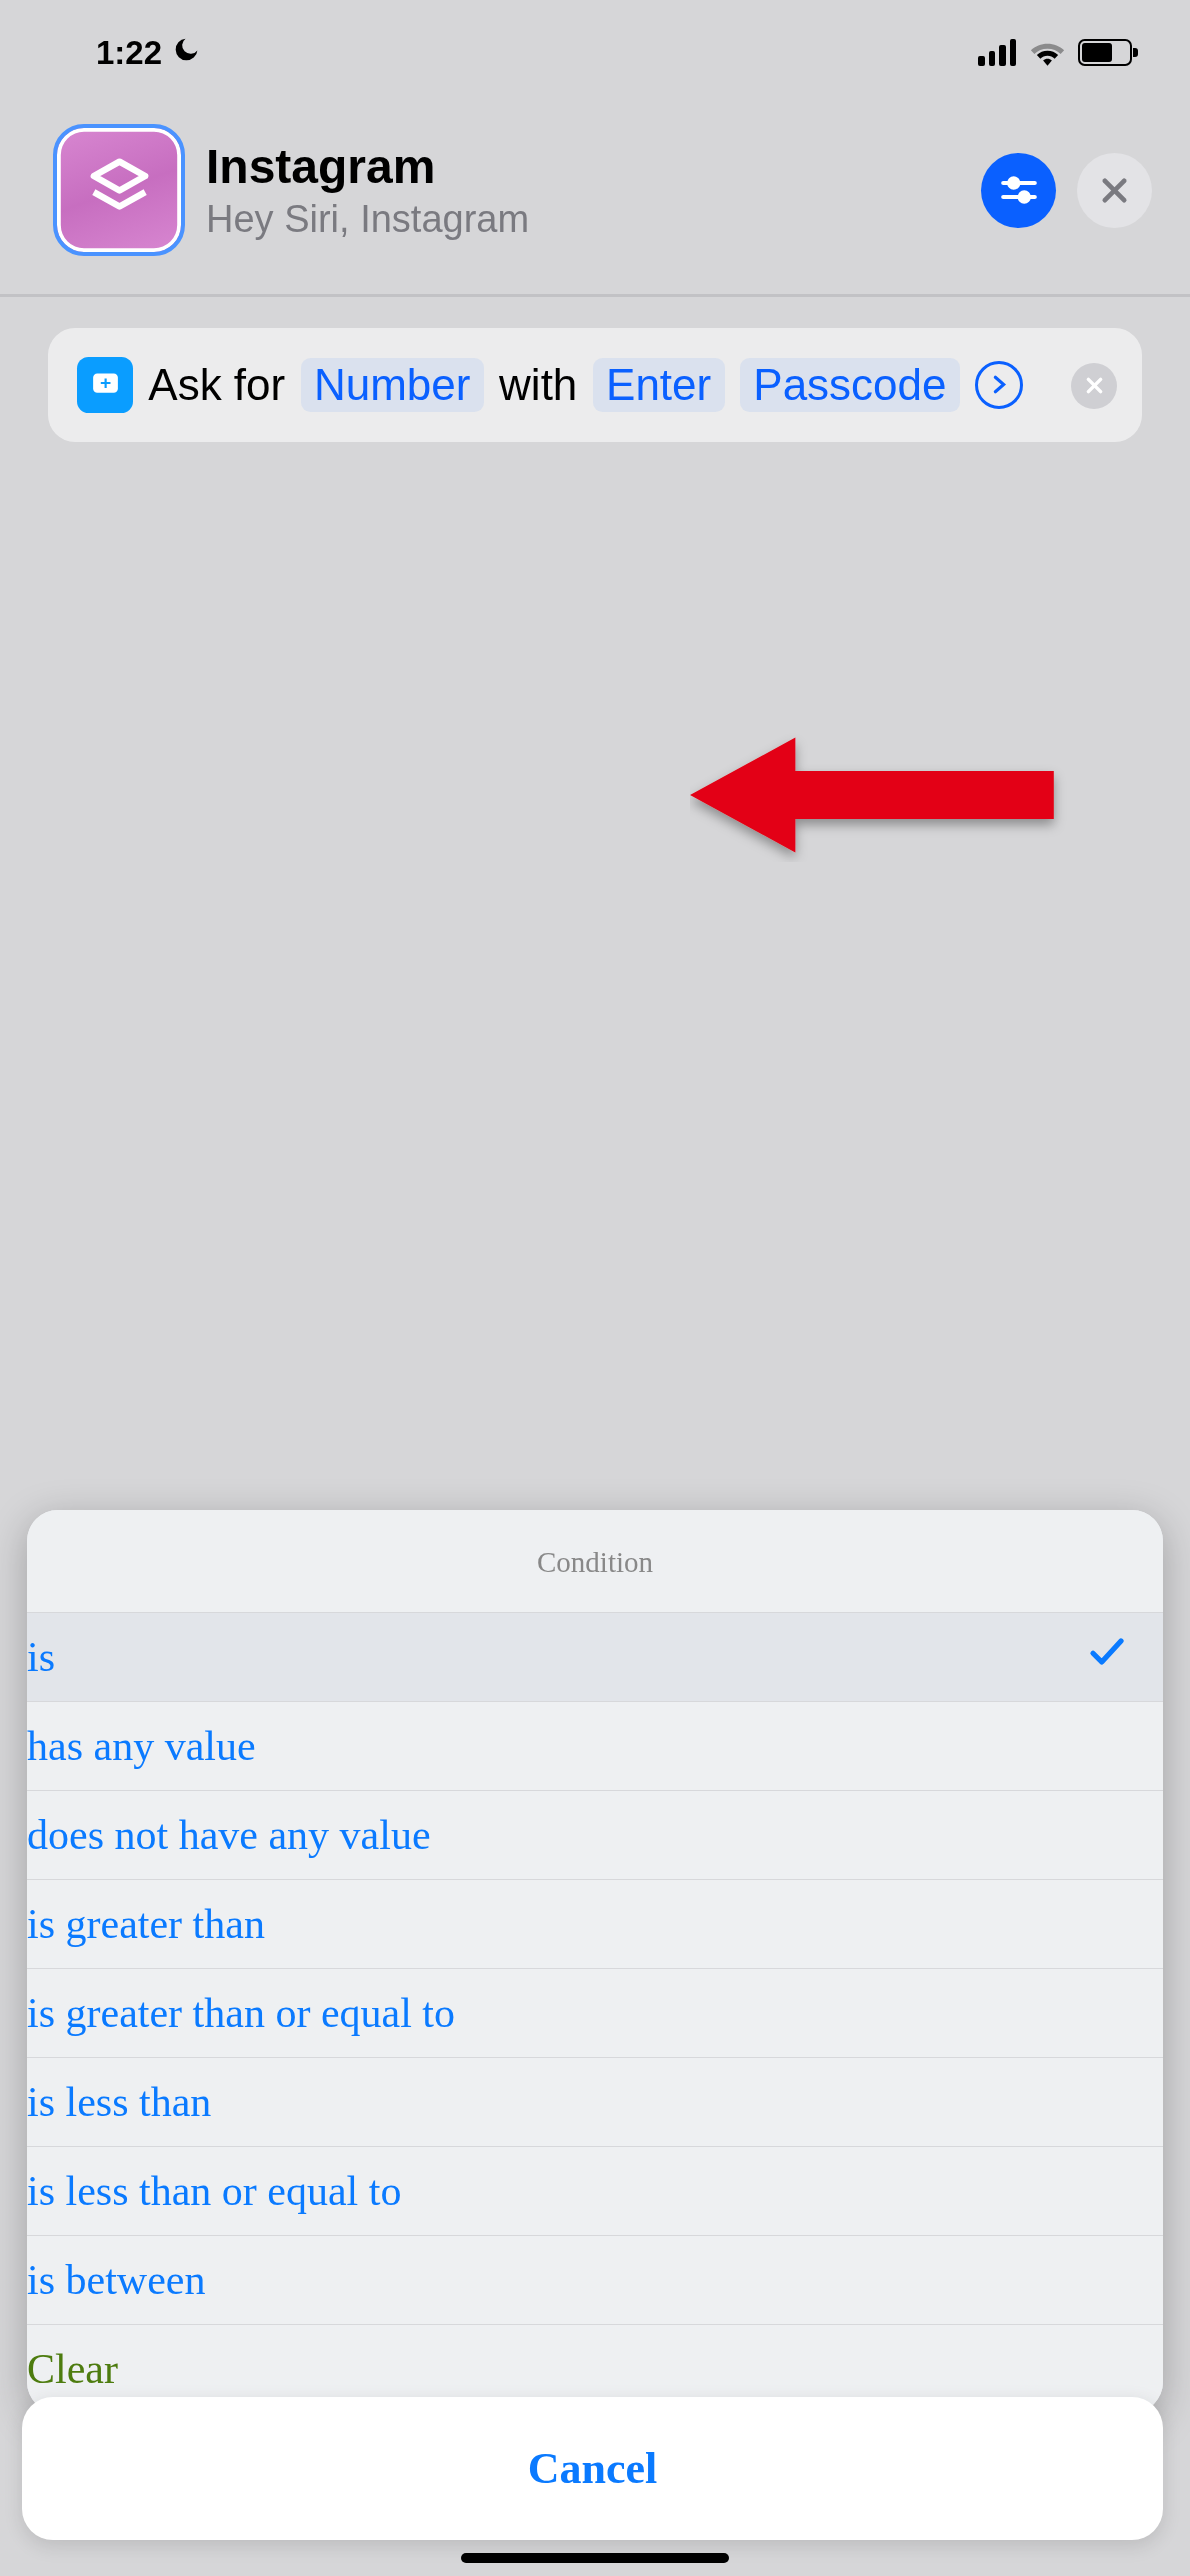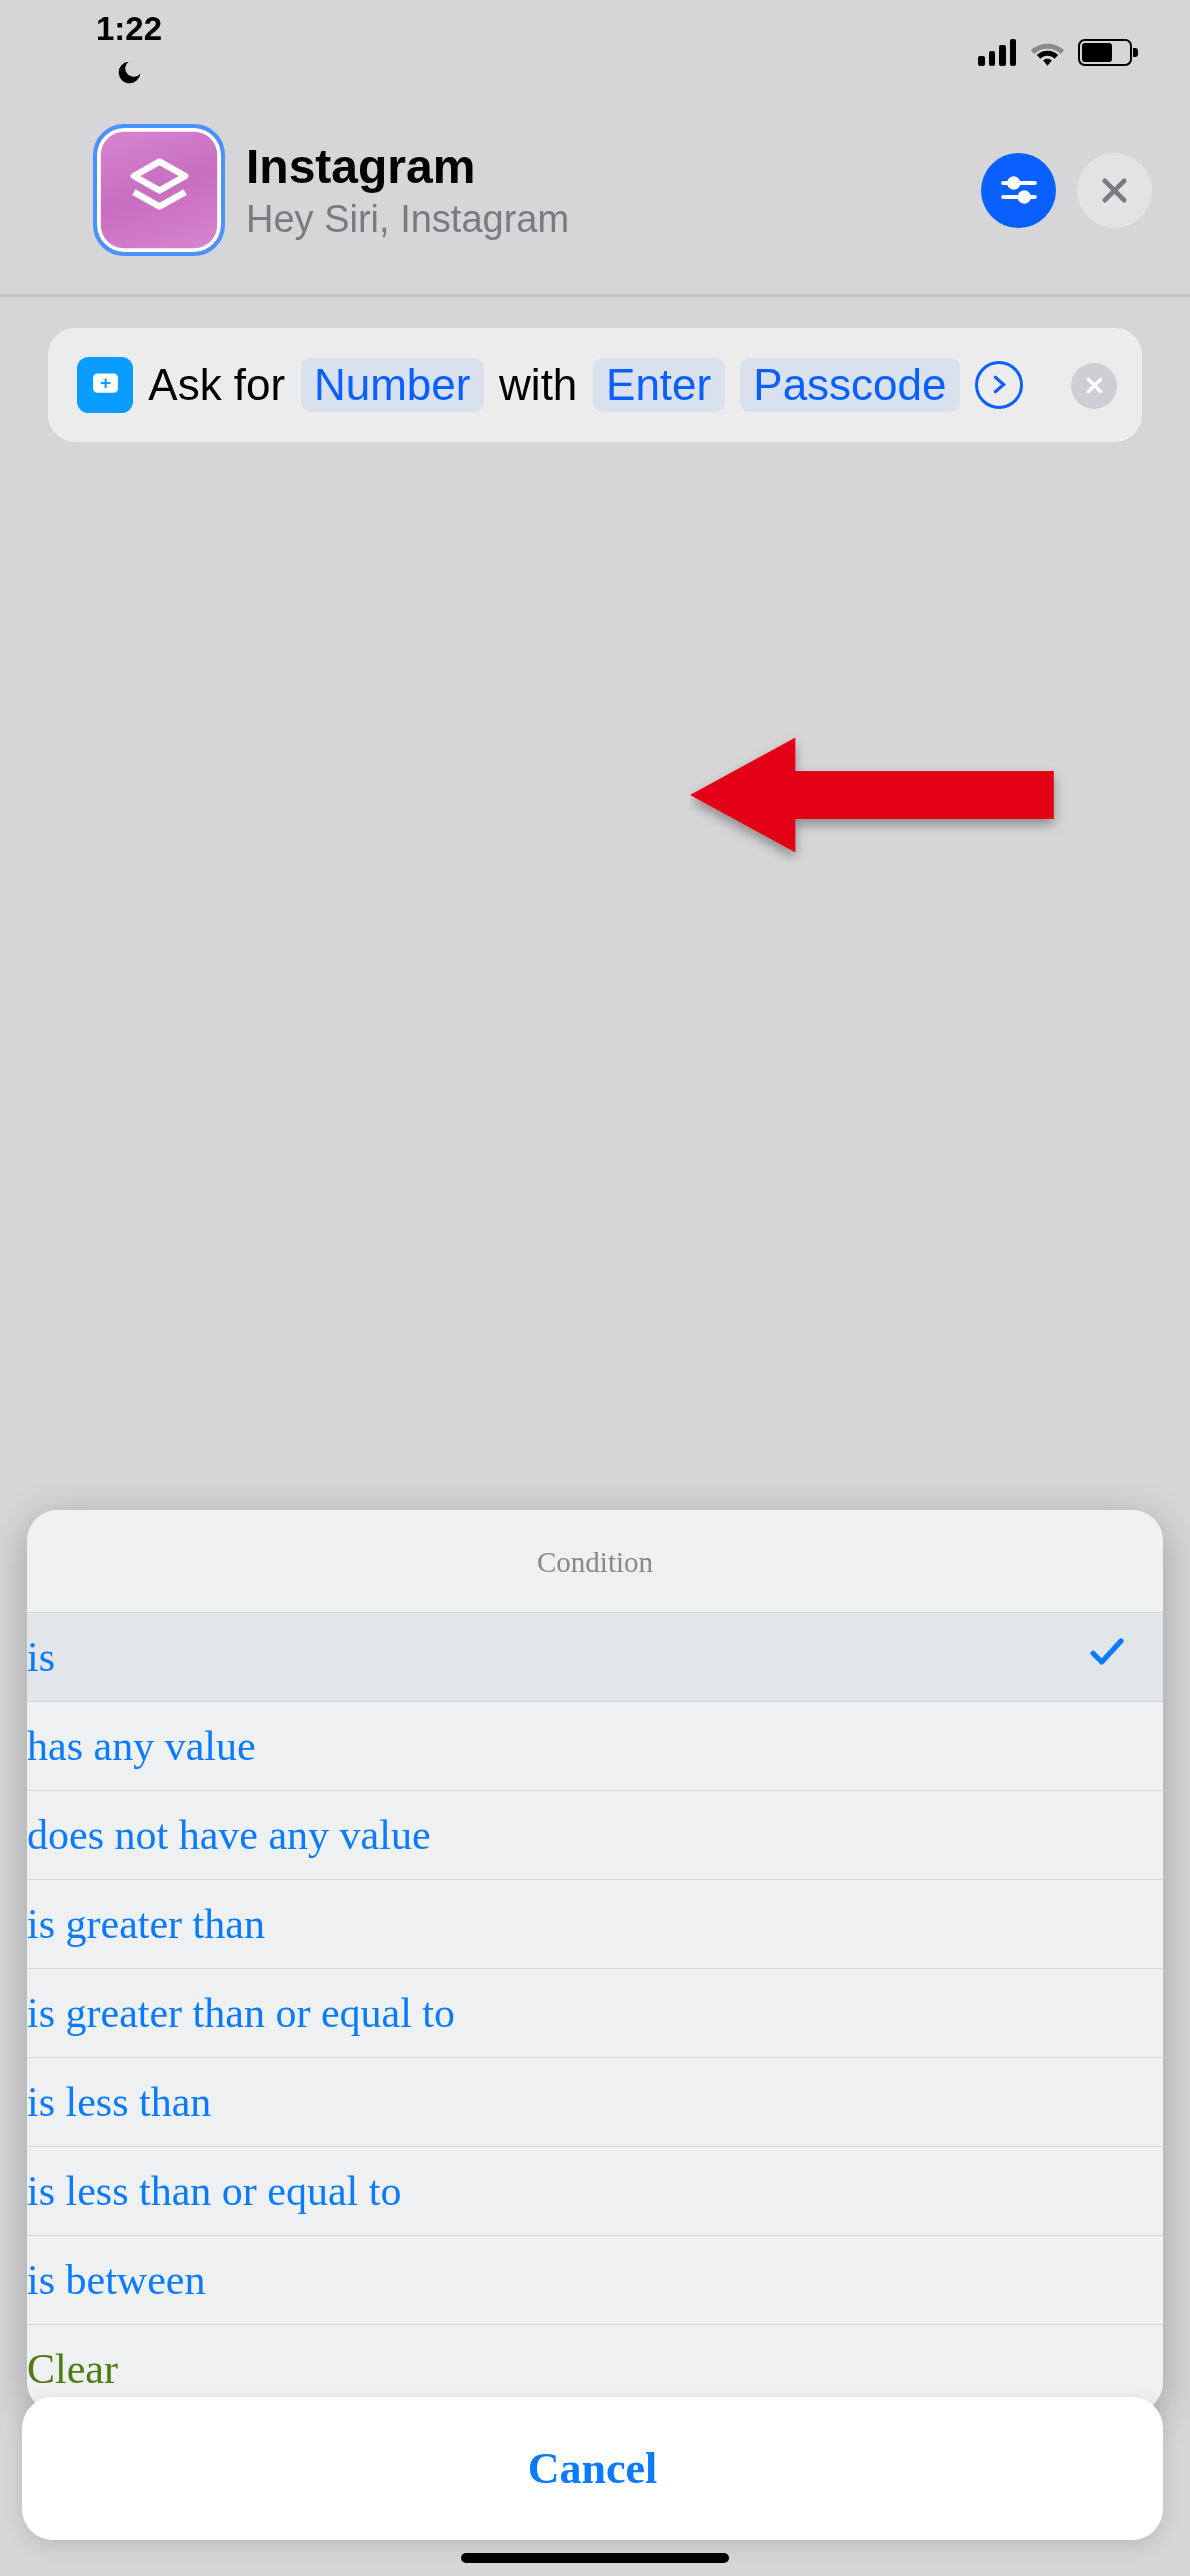--- a/index.html
+++ b/index.html
@@ -15,21 +15,21 @@
   .status-bar {
     height: 105px;
     display: flex;
     align-items: center;
     justify-content: space-between;
     padding: 0 58px 0 96px;
     font-size: 33px;
     font-weight: 600;
     color: #000;
   }
-  .status-left { display: flex; align-items: center; gap: 9.6px; flex-direction: column; }
+  .status-left { display: flex; align-items: flex-end; gap: 9.6px; }
   .status-right { display: flex; align-items: center; gap: 13.4px; }
   .moon-icon { font-size: 31px; }
 
   
   .signal {
     display: flex; align-items: flex-end; gap: 3.8px; height: 27px;
   }
   .signal span {
     width: 6.7px; background: #000; border-radius: 1.9px;
   }
@@ -52,21 +52,20 @@
   }
   .battery .fill {
     position: absolute; left: 1.9px; top: 1.9px; bottom: 1.9px;
     width: 60%; background: #000; border-radius: 2.9px;
   }
 
   
   .header {
     display: flex; align-items: center; padding: 19px 38px 38px 53px;
     gap: 21px;
-    margin-left: 40px;
   }
   .app-icon {
     width: 132px; height: 132px; border-radius: 31px;
     background: linear-gradient(160deg,#d887d1,#c76ec0,#d887d1);
     border: 4.8px solid #4a93ff;
     display: flex; align-items: center; justify-content: center;
     box-shadow: inset 0 0 0 3.8px #fff;
   }
   .app-icon svg { width: 77px; height: 77px; }
   .header-titles { flex: 1; }

